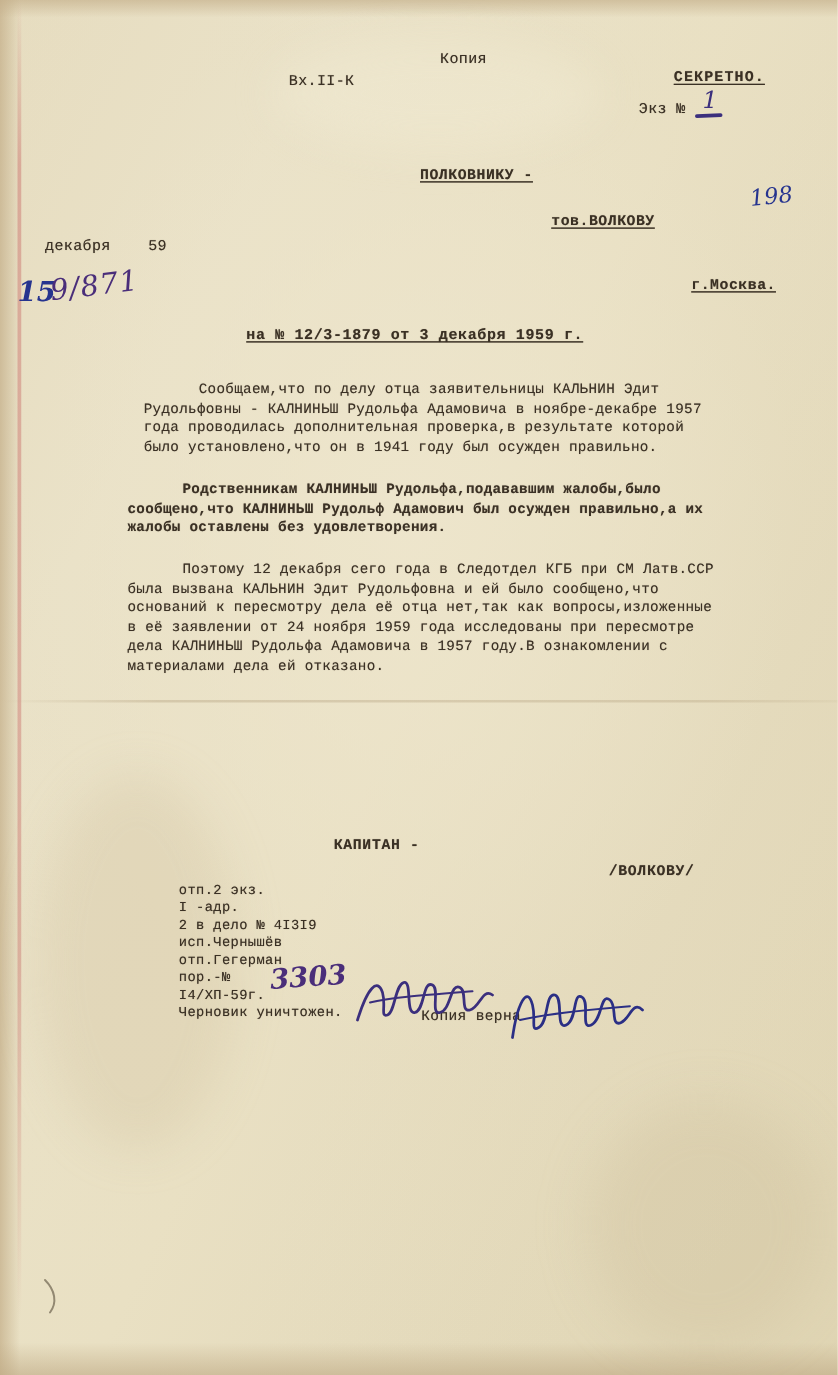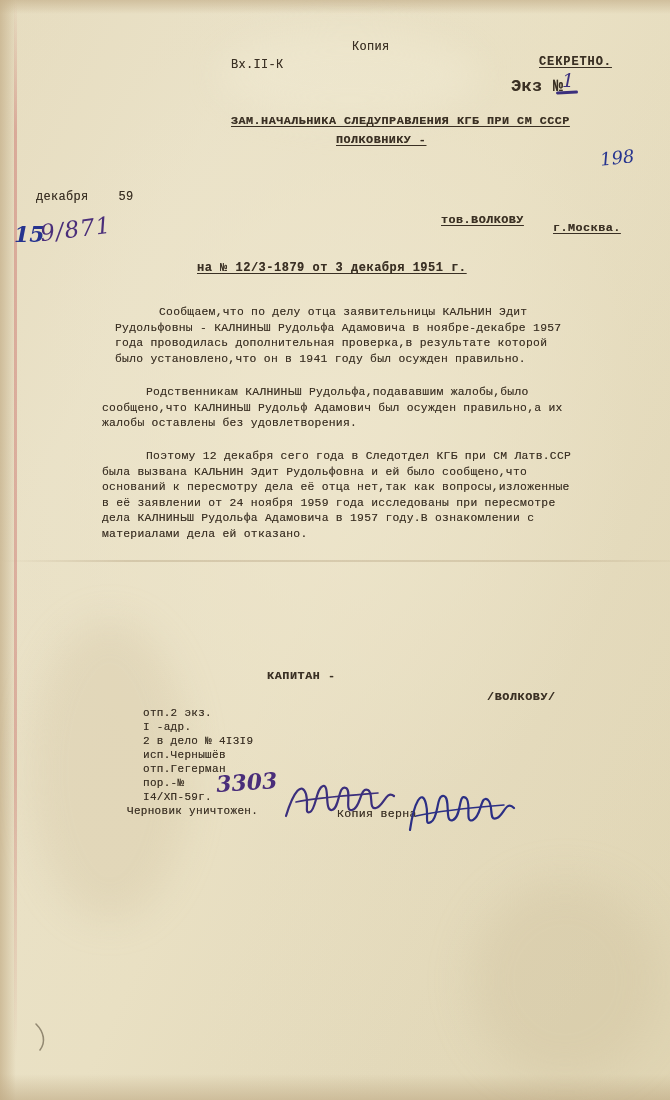--- a/index.html
+++ b/index.html
@@ -123,52 +123,51 @@
   <div class="blotch" style="left:470px;top:880px;width:190px;height:200px;background:rgba(201,183,148,0.25);filter:blur(20px);"></div>
   <div class="blotch" style="left:220px;top:30px;width:260px;height:90px;background:rgba(243,237,214,0.35);filter:blur(16px);"></div>
   <div class="fold" style="top:560px;"></div>
 
   <div class="tw" style="left:352px;top:40px;font-size:12px;">Копия</div>
 
   <div class="tw" style="left:231px;top:58px;font-size:12px;">Вх.II-К</div>
 
   <div class="tw bold u" style="left:511px;top:55px;font-size:12px;letter-spacing:0.9px;margin-left:28px;">СЕКРЕТНО.</div>
 
-  <div class="tw" style="left:511px;top:80px;font-size:17px;font-weight:bold;">Экз №</div>
+  <div class="tw" style="left:511px;top:80px;font-size:12px;">Экз №</div>
   <div class="stamp-num" style="left:562px;top:69px;font-size:19px;">1</div>
   <div class="scribble" style="left:556px;top:91px;width:22px;height:3px;background:#3b2f7d;border-radius:2px;transform:rotate(-3deg);"></div>
 
-  <div class="tw bold u" style="left:231px;top:114px;font-size:11.8px;letter-spacing:0.45px;">ЗАМ.НАЧАЛЬНИКА СЛЕДУПРАВЛЕНИЯ КГБ ПРИ СМ СССР</div>
   <div class="tw bold u" style="left:336px;top:133px;font-size:11.8px;letter-spacing:0.45px;">ПОЛКОВНИКУ -</div>
-  <div class="tw bold u" style="left:441px;top:170px;font-size:11.8px;letter-spacing:0.45px;margin-top:43px;">тов.ВОЛКОВУ</div>
+  <div class="tw bold u" style="left:441px;top:170px;font-size:11.8px;letter-spacing:0.45px;">тов.ВОЛКОВУ</div>
   <div class="tw bold u" style="left:553px;top:221px;font-size:11.8px;letter-spacing:0.45px;">г.Москва.</div>
 
   <div class="hw blue" style="left:600px;top:147px;font-size:18px;transform:rotate(-6deg);">198</div>
 
   <div class="hw blue" style="left:14px;top:178px;font-size:22px;font-weight:bold;margin-top:43px;">15</div>
   <div class="tw" style="left:36px;top:190px;font-size:12px;">декабря    59</div>
   <div class="hw purple" style="left:40px;top:216px;font-size:23px;transform:rotate(-7deg);letter-spacing:1px;">9/871</div>
 
-  <div class="tw bold u" style="left:197px;top:261px;font-size:12px;letter-spacing:0.5px;">на № 12/3-1879 от 3 декабря 1951 г.</div>
+  <div class="tw bold u" style="left:197px;top:261px;font-size:12px;letter-spacing:0.5px;">на № 12/3-1879 от 3 декабря 1959 г.</div>
 
   <div class="para" style="left:102px;top:305px;width:462px;text-indent:44px;margin-left:13px;">Сообщаем,что по делу отца заявительницы КАЛЬНИН Эдит Рудольфовны - КАЛНИНЬШ Рудольфа Адамовича в ноябре-декабре 1957 года проводилась дополнительная проверка,в результате которой было установлено,что он в 1941 году был осужден правильно.</div>
-  <div class="para" style="left:102px;top:385px;width:470px;text-indent:44px;">Родственникам КАЛНИНЬШ Рудольфа,подававшим жалобы,было сообщено,что КАЛНИНЬШ Рудольф Адамович был осужден правильно,а их жалобы оставлены без удовлетворения.</div>
+  <div class="para" style="left:102px;top:385px;width:470px;text-indent:44px;font-weight:bold;">Родственникам КАЛНИНЬШ Рудольфа,подававшим жалобы,было сообщено,что КАЛНИНЬШ Рудольф Адамович был осужден правильно,а их жалобы оставлены без удовлетворения.</div>
   <div class="para" style="left:102px;top:449px;width:470px;text-indent:44px;">Поэтому 12 декабря сего года в Следотдел КГБ при СМ Латв.ССР была вызвана КАЛЬНИН Эдит Рудольфовна и ей было сообщено,что оснований к пересмотру дела её отца нет,так как вопросы,изложенные в её заявлении от 24 ноября 1959 года исследованы при пересмотре дела КАЛНИНЬШ Рудольфа Адамовича в 1957 году.В ознакомлении с материалами дела ей отказано.</div>
 
   <div class="tw bold" style="left:267px;top:669px;font-size:11.8px;letter-spacing:0.55px;">КАПИТАН -</div>
   <div class="tw bold" style="left:487px;top:690px;font-size:11.8px;letter-spacing:0.55px;">/ВОЛКОВУ/</div>
 
   <div class="tw" style="left:143px;top:706px;">отп.2 экз.</div>
   <div class="tw" style="left:143px;top:720px;">I -адр.</div>
   <div class="tw" style="left:143px;top:734px;text-align:center;">2 в дело № 4I3I9</div>
   <div class="tw" style="left:143px;top:748px;">исп.Чернышёв</div>
   <div class="tw" style="left:143px;top:762px;">отп.Гегерман</div>
   <div class="tw" style="left:143px;top:776px;">пор.-№</div>
   <div class="tw" style="left:143px;top:790px;">I4/ХП-59г.</div>
-  <div class="tw" style="left:127px;top:804px;">Черновик уничтожен.</div>
+  <div class="tw" style="left:143px;top:804px;">Черновик уничтожен.</div>
 
   <div class="hw purple" style="left:216px;top:769px;font-size:22px;font-weight:bold;transform:rotate(-4deg);">3303</div>
 
   <div class="tw" style="left:337px;top:807px;font-size:11.6px;">Копия верна</div>
 
   <svg class="scribble" width="130" height="56" viewBox="0 0 130 56" style="left:282px;top:772px;">
     <g fill="none" stroke="#3b2f7d" stroke-width="2.2" stroke-linecap="round">
       <path d="M4 44 C12 18, 20 10, 24 22 C27 33, 22 42, 28 40 C34 38, 34 16, 41 14 C48 12, 42 40, 50 38 C58 36, 56 12, 64 16 C70 19, 62 40, 70 38 C79 36, 78 14, 86 18 C92 21, 86 38, 94 36 C102 34, 104 18, 112 24"></path>
       <path d="M14 30 C30 26, 58 24, 96 21" stroke-width="1.6"></path>
     </g>

